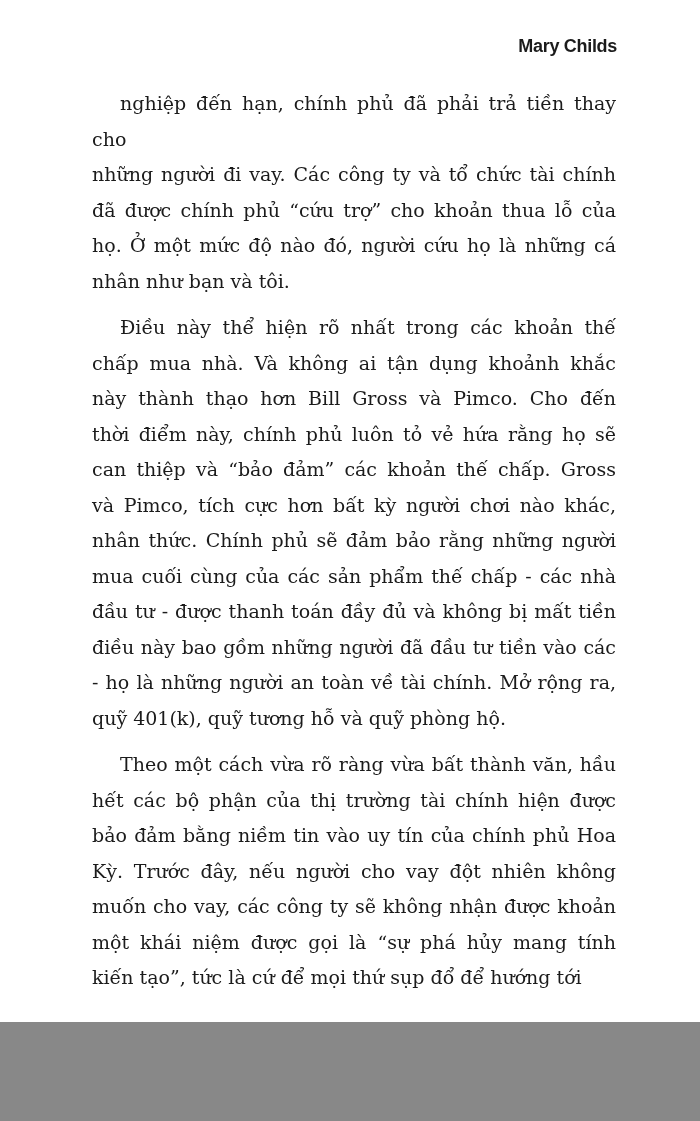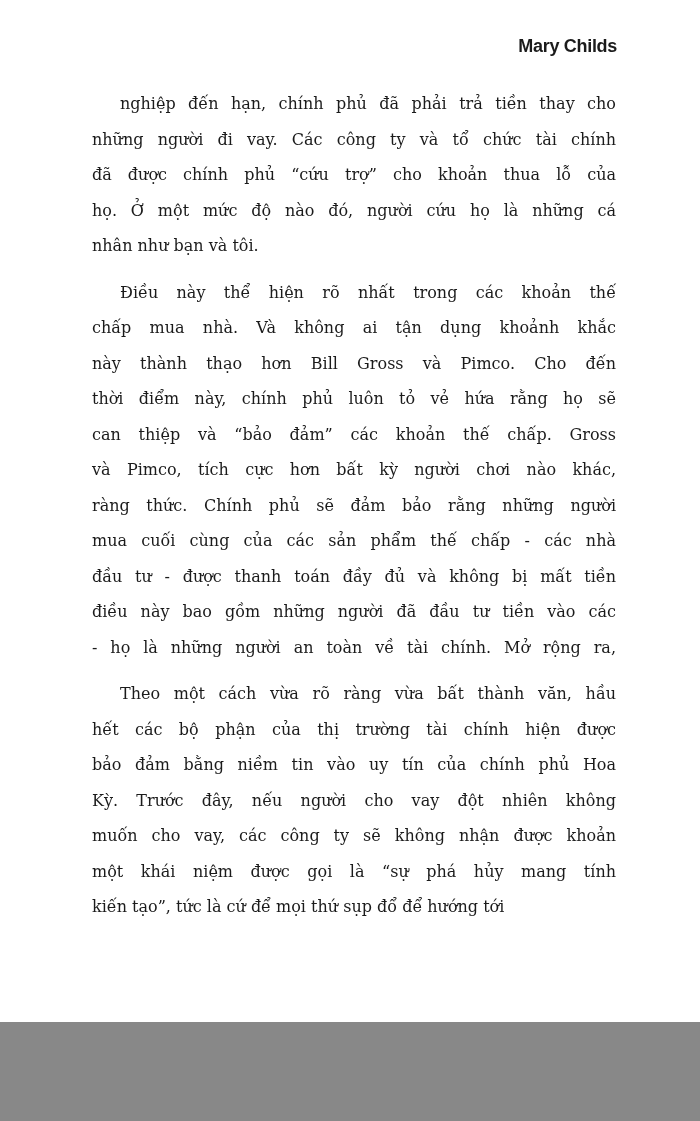--- a/index.html
+++ b/index.html
@@ -19,21 +19,21 @@
     font-size:18px;
     font-weight:600;
     letter-spacing:-0.3px;
     color:#1b1b1b;
   }
   .content{
     position:absolute;
     left:92px;
     top:86px;
     width:524px;
-    font-size:16px;
+    font-size:19px;
     line-height:35.5px;
   }
   .para{margin:0 0 11px 0;}
   .para:last-child{margin-bottom:0;}
   .line{
     text-align:justify;
     text-align-last:justify;
     white-space:normal;
   }
   .line.first{text-indent:28px;}
@@ -85,25 +85,26 @@
         <div class="line">họ. Ở một mức độ nào đó, người cứu họ là những cá</div>
         <div class="line last">nhân như bạn và tôi.</div>
       </div>
       <div class="para">
         <div class="line first">Điều này thể hiện rõ nhất trong các khoản thế</div>
         <div class="line">chấp mua nhà. Và không ai tận dụng khoảnh khắc</div>
         <div class="line">này thành thạo hơn Bill Gross và Pimco. Cho đến</div>
         <div class="line">thời điểm này, chính phủ luôn tỏ vẻ hứa rằng họ sẽ</div>
         <div class="line">can thiệp và “bảo đảm” các khoản thế chấp. Gross</div>
         <div class="line">và Pimco, tích cực hơn bất kỳ người chơi nào khác,</div>
-        <div class="line">ràng thức. Chính phủ sẽ đảm bảo rằng những người</div>
+        <div class="line">nhân thức. Chính phủ sẽ đảm bảo rằng những người</div>
         <div class="line">mua cuối cùng của các sản phẩm thế chấp - các nhà</div>
         <div class="line">đầu tư - được thanh toán đầy đủ và không bị mất tiền</div>
         <div class="line">điều này bao gồm những người đã đầu tư tiền vào các</div>
         <div class="line">- họ là những người an toàn về tài chính. Mở rộng ra,</div>
+        <div class="line last">quỹ 401(k), quỹ tương hỗ và quỹ phòng hộ.</div>
       </div>
       <div class="para">
         <div class="line first">Theo một cách vừa rõ ràng vừa bất thành văn, hầu</div>
         <div class="line">hết các bộ phận của thị trường tài chính hiện được</div>
         <div class="line">bảo đảm bằng niềm tin vào uy tín của chính phủ Hoa</div>
         <div class="line">Kỳ. Trước đây, nếu người cho vay đột nhiên không</div>
         <div class="line">muốn cho vay, các công ty sẽ không nhận được khoản</div>
         <div class="line">một khái niệm được gọi là “sự phá hủy mang tính</div>
         <div class="line last">kiến tạo”, tức là cứ để mọi thứ sụp đổ để hướng tới</div>
       </div>

